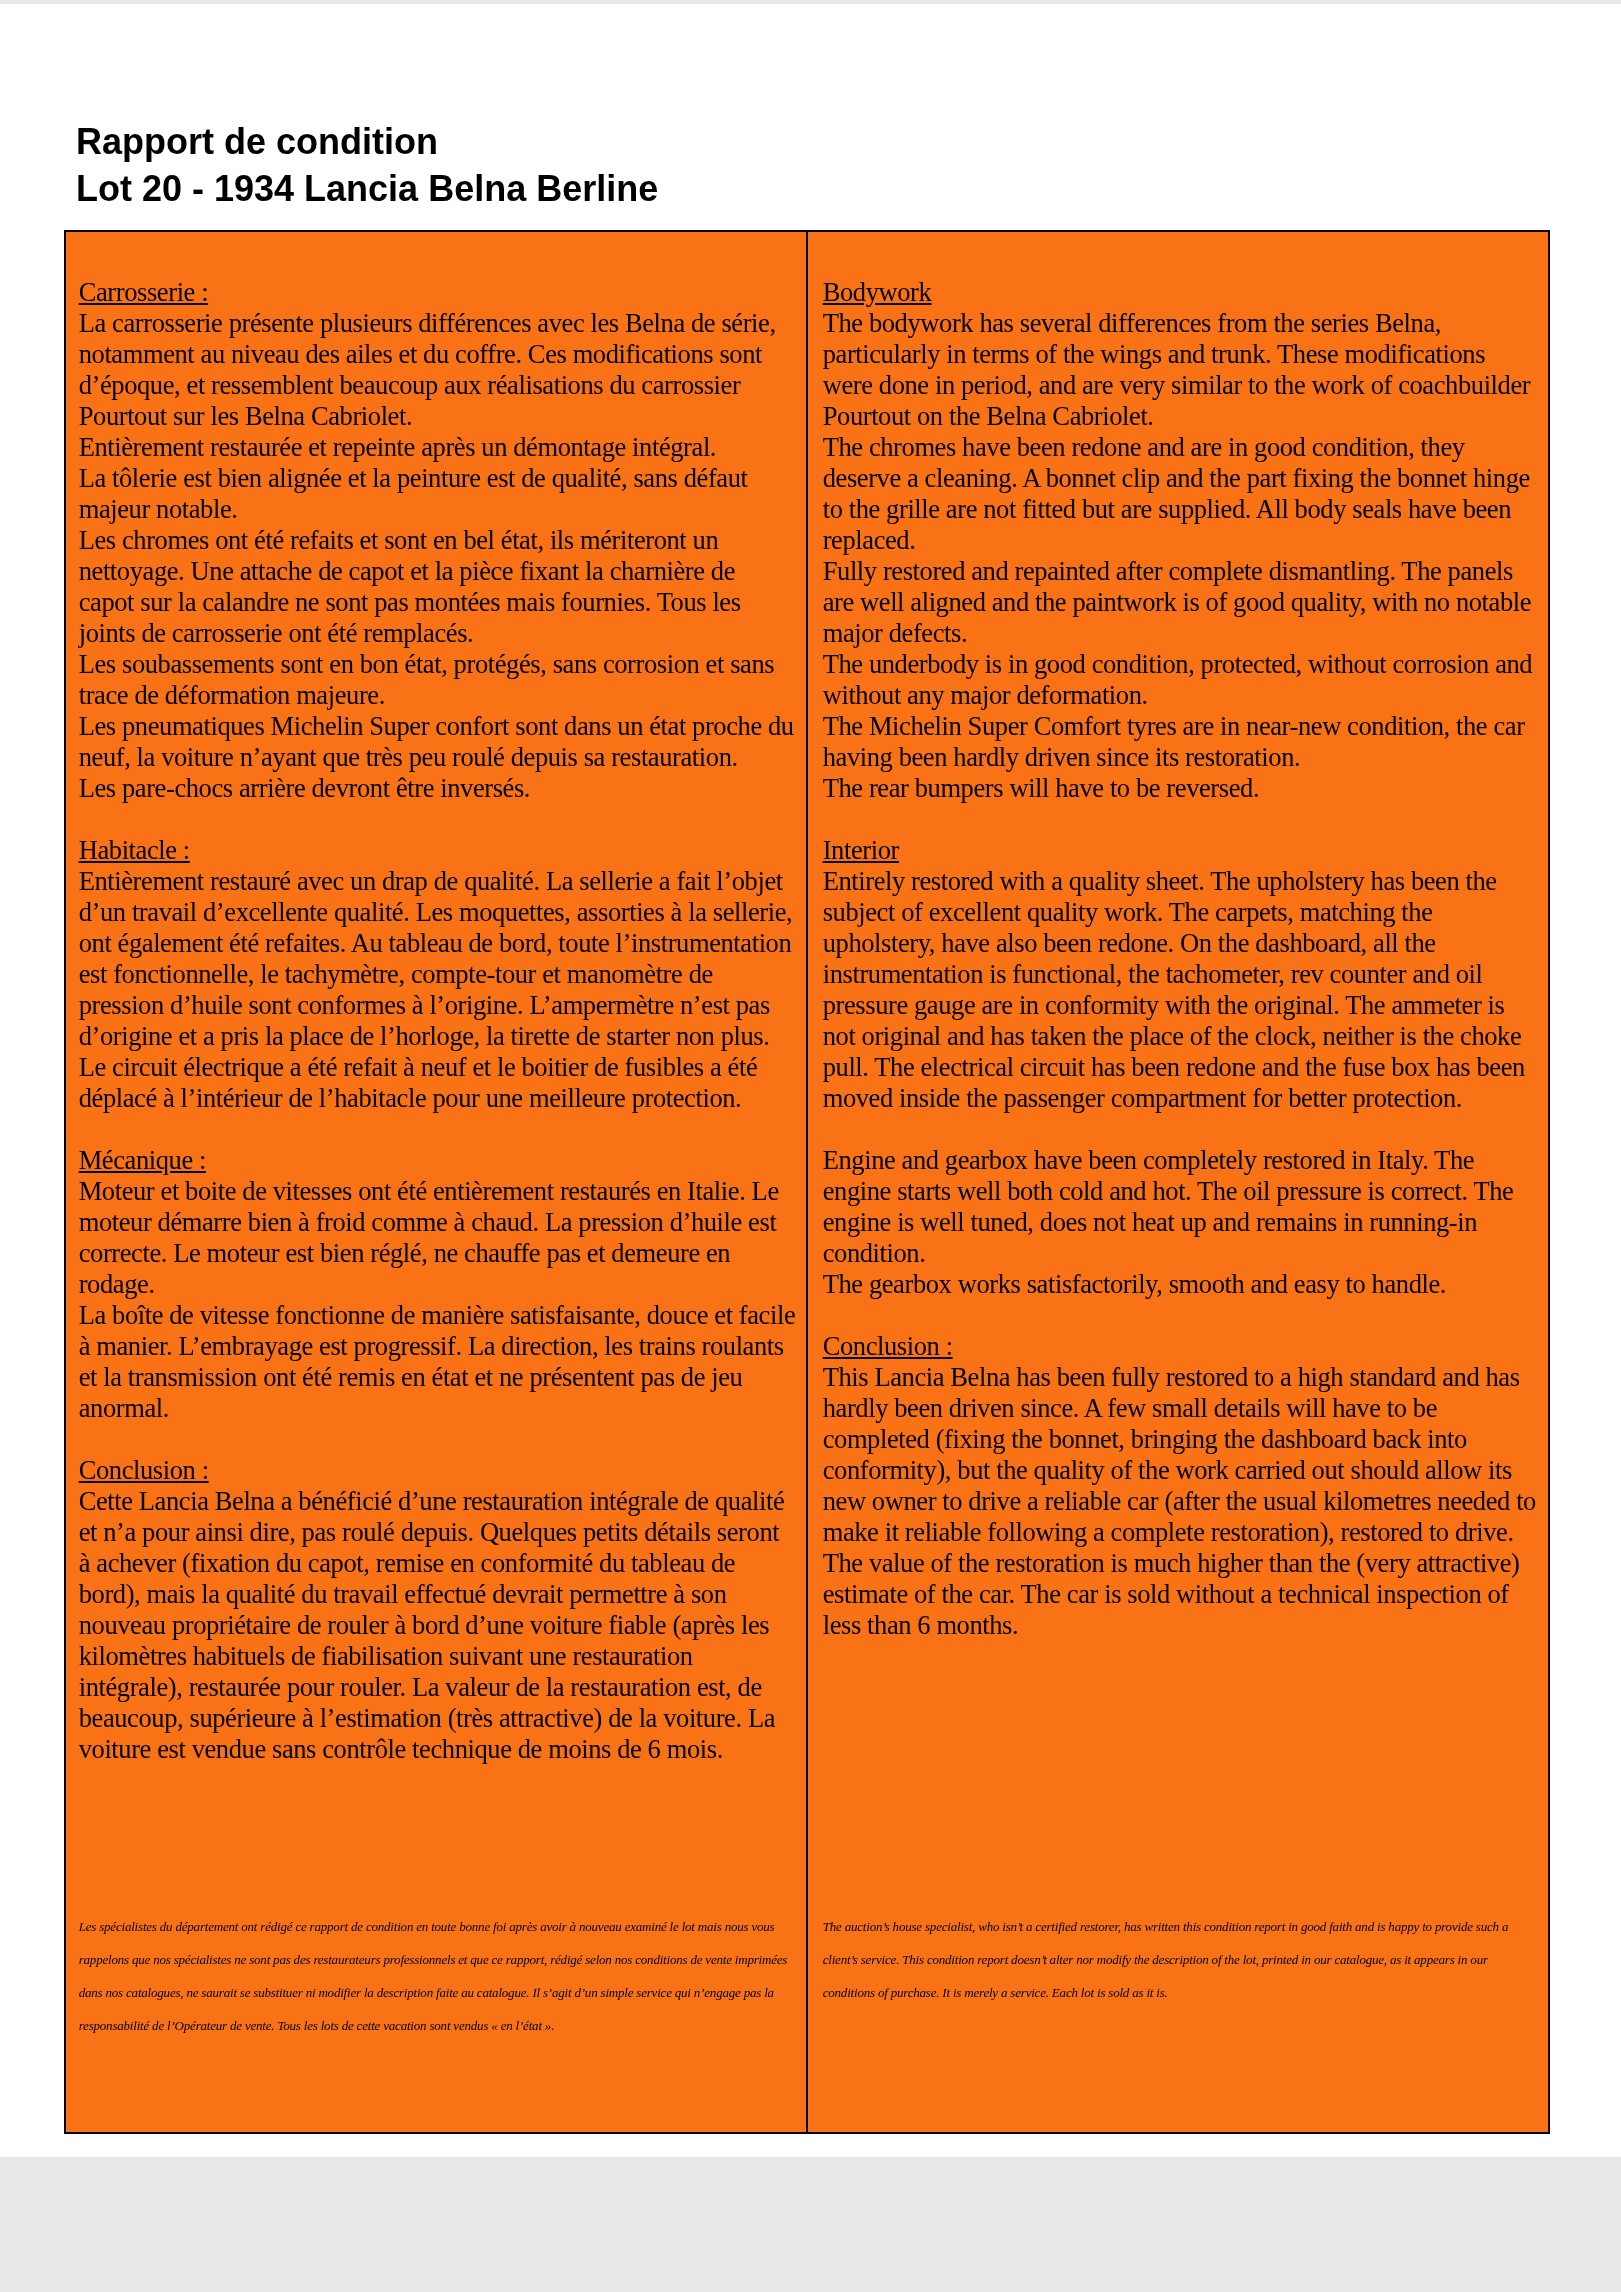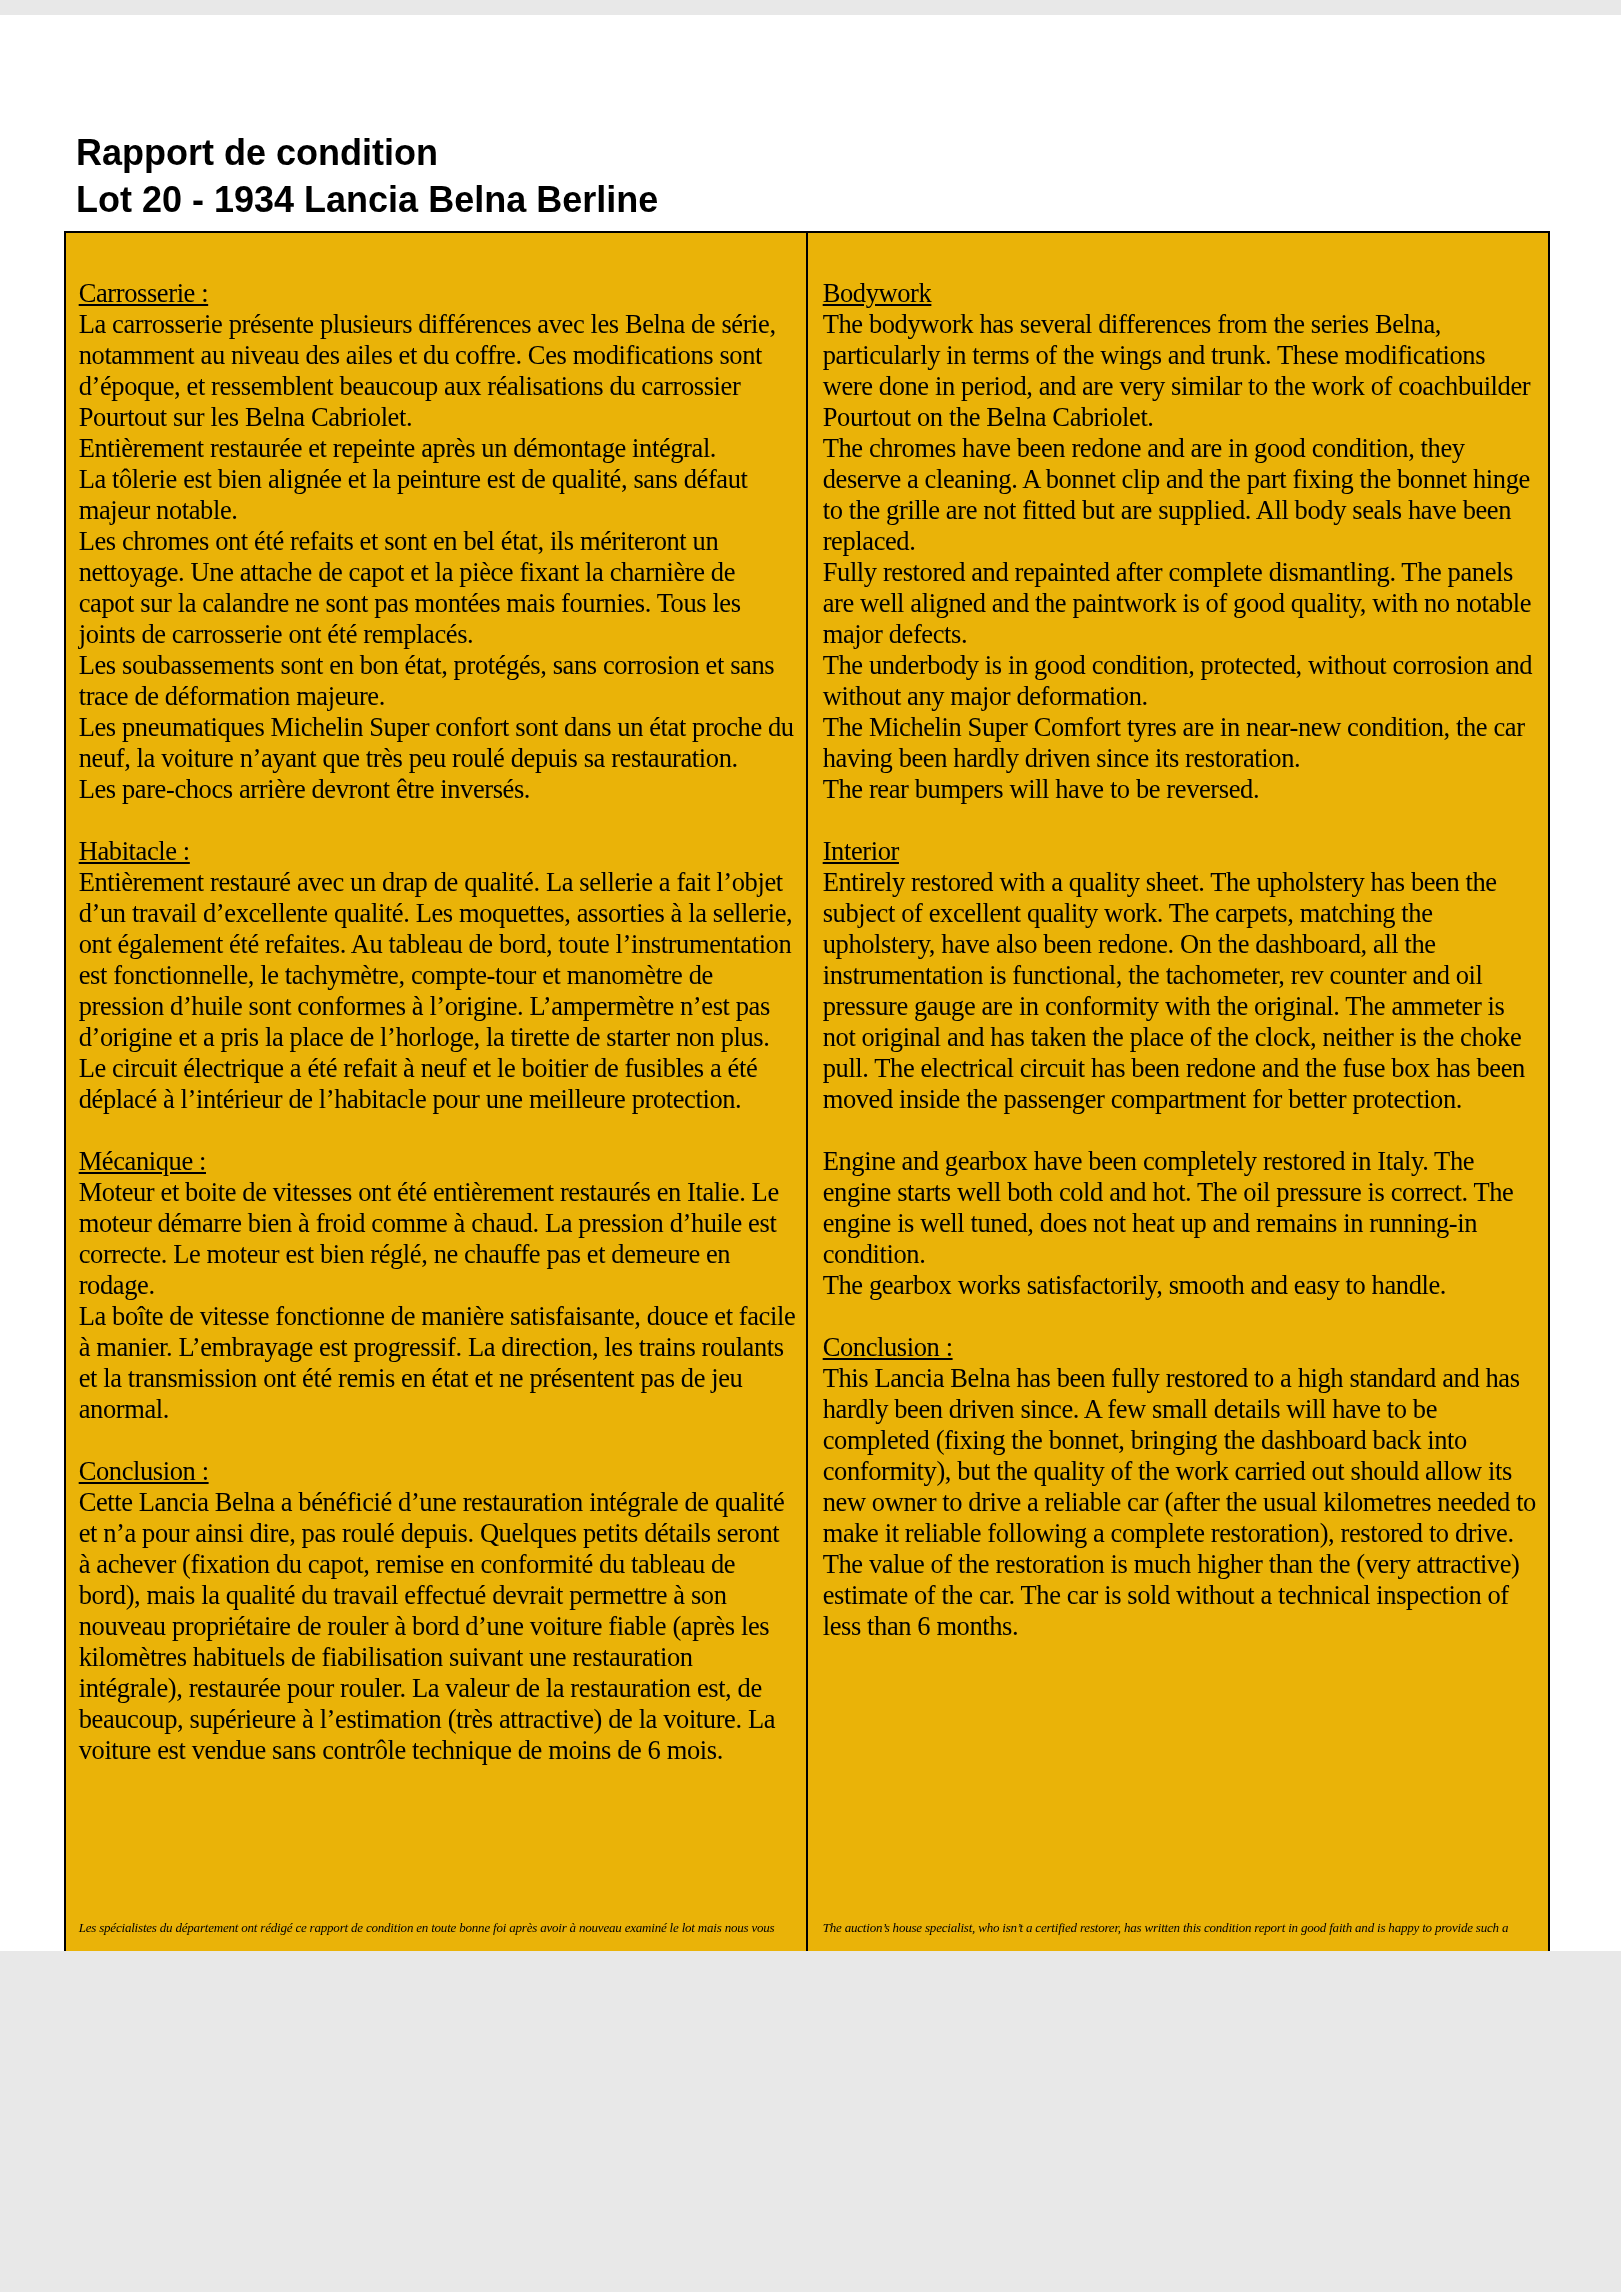--- a/index.html
+++ b/index.html
@@ -1,46 +1,46 @@
 <!DOCTYPE html>
 <html><head>
 <meta charset="utf-8">
 <style>
   html, body { margin: 0; padding: 0; }
   body { background: #e8e8e8; }
   .page {
     position: relative;
     width: 1621px;
-    height: 1936px;
-    margin: 15px auto;
+    height: 2153px;
+    margin: 4px auto;
     background: #ffffff;
     color: #000000;
     font-family: "Liberation Serif", serif;
     overflow: hidden;
   }
   .doc-title {
     position: absolute;
     left: 76px;
     top: 114px;
     font-family: "Liberation Sans", sans-serif;
     font-weight: bold;
     font-size: 36px;
     line-height: 47px;
     white-space: nowrap;
   }
   .report-box {
     position: absolute;
     left: 64px;
-    top: 216px;
+    top: 226px;
     width: 1486px;
     height: 1904px;
     border: 2.9px solid #000000;
     box-sizing: border-box;
     display: flex;
-    background: #eab308;
+    background: #f97316;
   }
   .col {
     position: relative;
     box-sizing: border-box;
     font-size: 26.5px;
     line-height: 31px;
     letter-spacing: -0.4px;
   }
   .col-fr {
     width: 742px;

